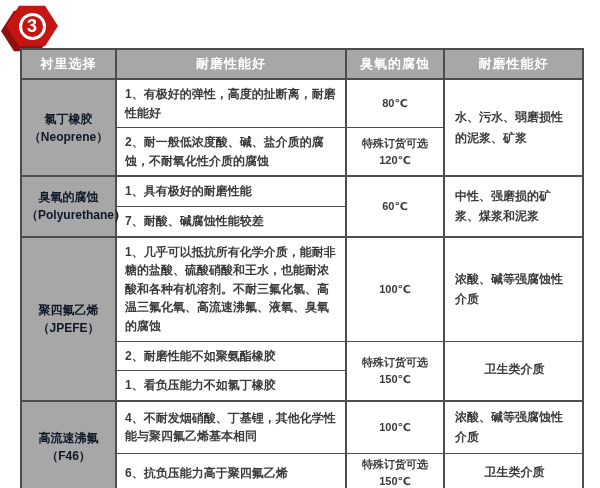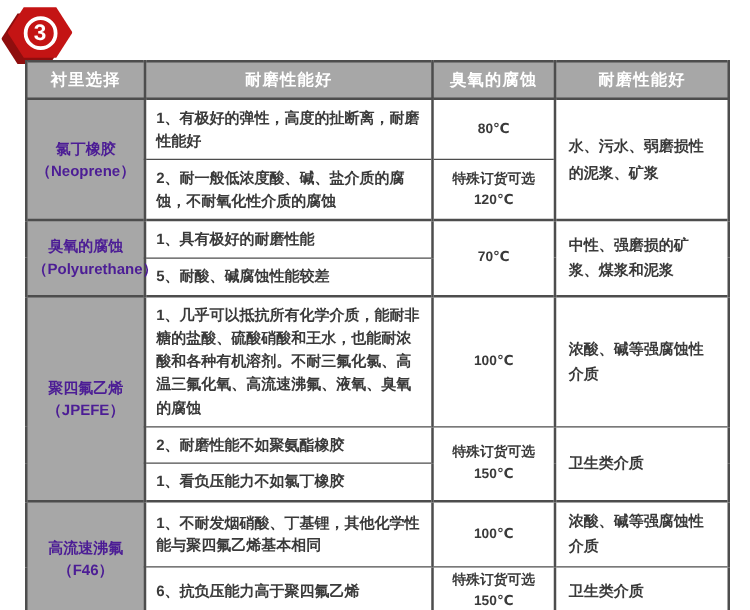--- a/index.html
+++ b/index.html
@@ -56,27 +56,27 @@
     border-left-width:2px;border-right-width:2px;
     padding:2px 4px;vertical-align:middle;margin-left:12px;
   }
   .lining-table{border:2px solid var(--border);}
   .lining-table thead th{
     background:var(--header-gray);color:#ffffff;
     height:30px;font-size:13px;text-align:center;
     border-bottom-width:2px;letter-spacing:1px;
   }
   td.lining{
-    background:var(--header-gray);color:#4c1d95;
+    background:var(--header-gray);color:#0f172a;
     text-align:center;white-space:pre-line;line-height:1.5;font-size:12px;
   }
   td.perf{text-align:left;padding:5px 8px;line-height:1.55;}
   td.temp{text-align:center;white-space:pre-line;line-height:1.55;font-size:11px;}
   td.range{text-align:left;padding:3px 8px 3px 10px;line-height:1.7;border-radius:15px;}
-  td.range.center{text-align:left;}
+  td.range.center{text-align:center;font-family:Liberation Mono, monospace;}
   tr.sec>td{border-top-width:2px;}
 
   tr.r1>td{height:48px;} tr.r2>td{height:47px;}
   tr.r3>td{height:24px;} tr.r4>td{height:24px;}
   tr.r5>td{height:86px;} tr.r6>td{height:26px;} tr.r7>td{height:26px;}
   tr.r8>td{height:53px;} tr.r9>td{height:40px;}
 </style>
 </head>
 <body>
 
@@ -118,25 +118,25 @@
     <tr class="r2">
       <td class="perf">2、耐一般低浓度酸、碱、盐介质的腐蚀，不耐氧化性介质的腐蚀</td>
       <td class="temp">特殊订货可选
 120℃</td>
     </tr>
 
     <tr class="r3 sec">
       <td class="lining" rowspan="2">臭氧的腐蚀
 （Polyurethane）</td>
       <td class="perf">1、具有极好的耐磨性能</td>
-      <td class="temp" rowspan="2">70℃</td>
+      <td class="temp" rowspan="2">60℃</td>
       <td class="range" rowspan="2">中性、强磨损的矿浆、煤浆和泥浆</td>
     </tr>
     <tr class="r4">
-      <td class="perf">5、耐酸、碱腐蚀性能较差</td>
+      <td class="perf">7、耐酸、碱腐蚀性能较差</td>
     </tr>
 
     <tr class="r5 sec">
       <td class="lining" rowspan="3">聚四氟乙烯
 （JPEFE）</td>
       <td class="perf">1、几乎可以抵抗所有化学介质，能耐非糖的盐酸、硫酸硝酸和王水，也能耐浓酸和各种有机溶剂。不耐三氟化氯、高温三氟化氧、高流速沸氟、液氧、臭氧的腐蚀</td>
       <td class="temp">100℃</td>
       <td class="range">浓酸、碱等强腐蚀性介质</td>
     </tr>
     <tr class="r6">
@@ -145,21 +145,21 @@
 150℃</td>
       <td class="range center" rowspan="2">卫生类介质</td>
     </tr>
     <tr class="r7">
       <td class="perf">1、看负压能力不如氯丁橡胶</td>
     </tr>
 
     <tr class="r8 sec">
       <td class="lining" rowspan="2">高流速沸氟
 （F46）</td>
-      <td class="perf">1、不耐发烟硝酸、丁基锂，其他化学性能与聚四氟乙烯基本相同</td>
+      <td class="perf">4、不耐发烟硝酸、丁基锂，其他化学性能与聚四氟乙烯基本相同</td>
       <td class="temp">100℃</td>
       <td class="range">浓酸、碱等强腐蚀性介质</td>
     </tr>
     <tr class="r9">
       <td class="perf">6、抗负压能力高于聚四氟乙烯</td>
       <td class="temp">特殊订货可选
 150℃</td>
       <td class="range center">卫生类介质</td>
     </tr>
   </tbody>

